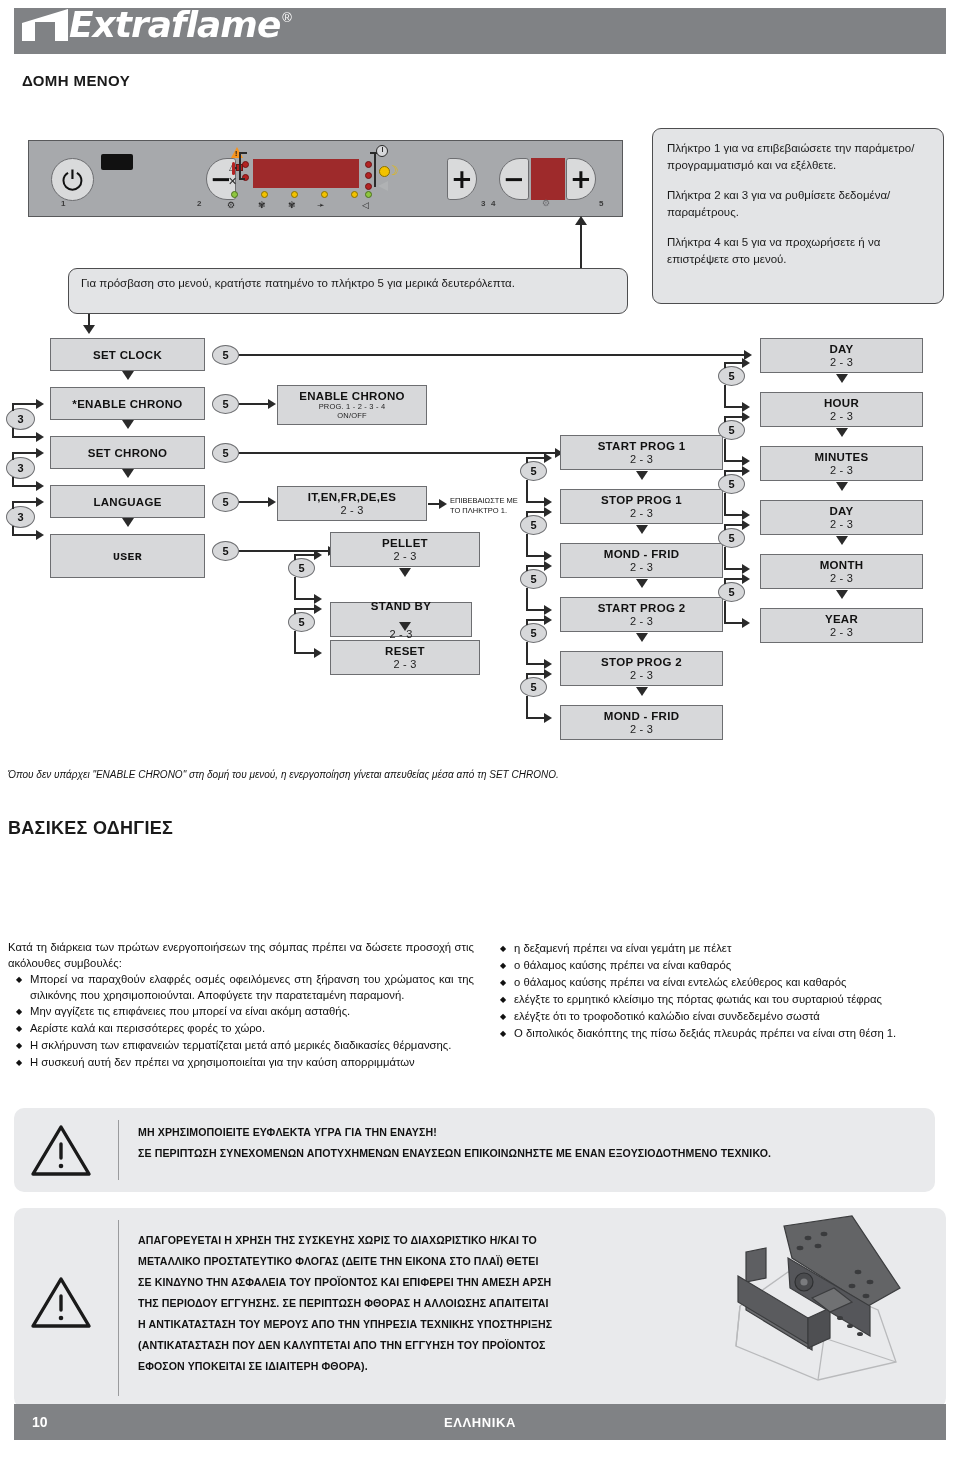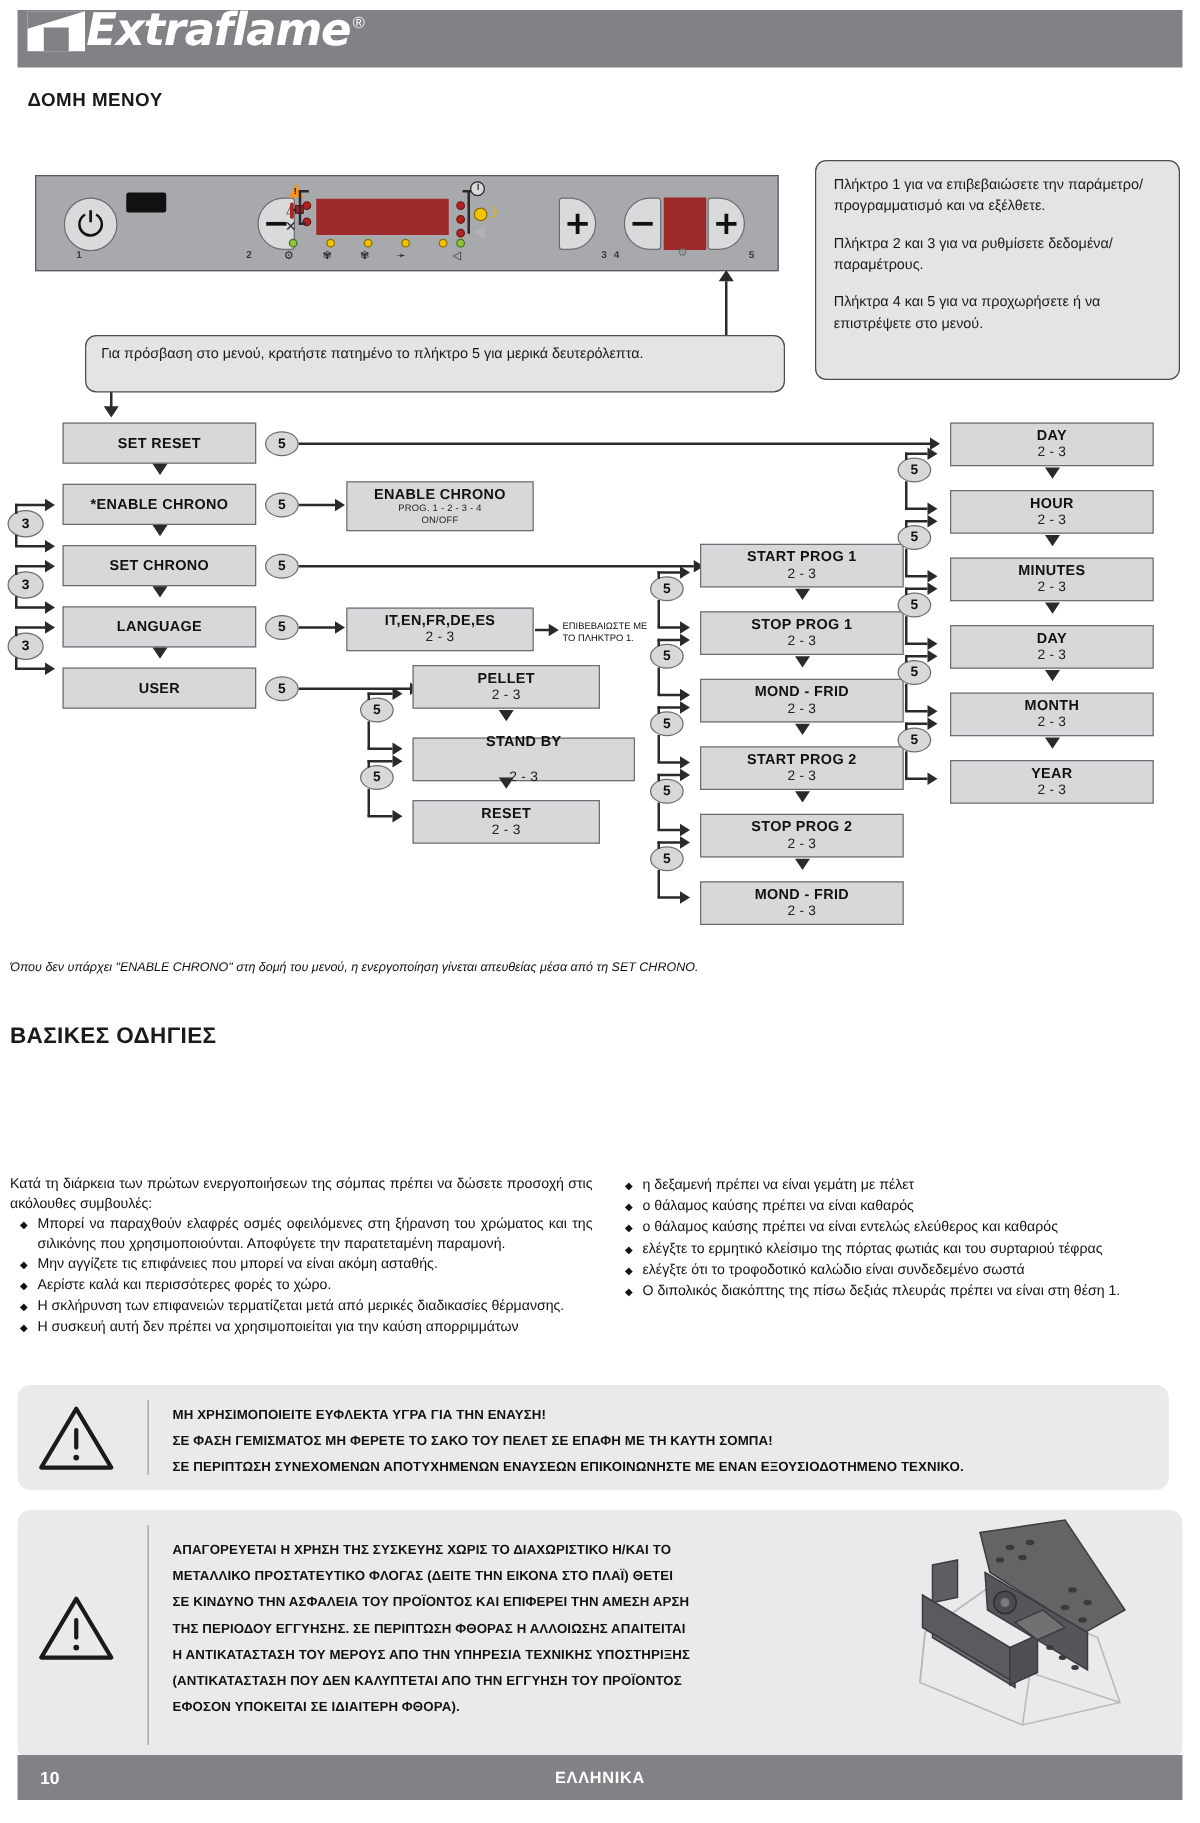--- a/index.html
+++ b/index.html
@@ -300,32 +300,32 @@
 
 <div class="callout callout-right">
   <p>Πλήκτρο 1 για να επιβεβαιώσετε την παράμετρο/προγραμματισμό και να εξέλθετε.</p>
   <p>Πλήκτρα 2 και 3 για να ρυθμίσετε δεδομένα/παραμέτρους.</p>
   <p>Πλήκτρα 4 και 5 για να προχωρήσετε ή να επιστρέψετε στο μενού.</p>
 </div>
 
 <div class="flow">
 
   <div class="fbox" style="left:50px; top:8px; width:155px; height:33px;">
-    <div class="t1">SET RESET</div>
+    <div class="t1">SET CLOCK</div>
   </div>
   <div class="fbox" style="left:50px; top:57px; width:155px; height:33px;">
     <div class="t1">*ENABLE CHRONO</div>
   </div>
   <div class="fbox" style="left:50px; top:106px; width:155px; height:33px;">
     <div class="t1">SET CHRONO</div>
   </div>
   <div class="fbox" style="left:50px; top:155px; width:155px; height:33px;">
     <div class="t1">LANGUAGE</div>
   </div>
-  <div class="fbox" style="left:50px; top:204px; width:155px; height:33px;">
+  <div class="fbox" style="left:50px; top:204px; width:155px; height:44px;font-family:Liberation Mono, monospace;">
     <div class="t1">USER</div>
   </div>
 
   <div class="arrow-dn" style="left:122px; top:41px;"></div>
   <div class="arrow-dn" style="left:122px; top:90px;"></div>
   <div class="arrow-dn" style="left:122px; top:139px;"></div>
   <div class="arrow-dn" style="left:122px; top:188px;"></div>
 
   <div class="bubble b3" style="left:6px; top:78px;">3</div>
   <div class="wire" style="position:absolute;left:12px;top:73px;width:1.6px;height:8px;background:#2a2a2a;"></div>
@@ -384,21 +384,21 @@
     <div class="t2">2 - 3</div>
   </div>
   <div class="wire" style="position:absolute;left:428px;top:173px;width:12px;height:1.6px;background:#2a2a2a;"></div>
   <div class="arrow-rt" style="left:439px; top:169px;"></div>
   <div class="note-free" style="left:450px; top:166px; width:72px;">ΕΠΙΒΕΒΑΙΩΣΤΕ ΜΕ ΤΟ ΠΛΗΚΤΡΟ 1.</div>
 
   <div class="fbox" style="left:330px; top:202px; width:150px; height:35px;">
     <div class="t1">PELLET</div>
     <div class="t2">2 - 3</div>
   </div>
-  <div class="fbox" style="left:330px; top:260px; width:178px; height:35px;gap:15px;">
+  <div class="fbox" style="left:330px; top:272px; width:142px; height:35px;gap:15px;">
     <div class="t1">STAND BY</div>
     <div class="t2">2 - 3</div>
   </div>
   <div class="fbox" style="left:330px; top:310px; width:150px; height:35px;">
     <div class="t1">RESET</div>
     <div class="t2">2 - 3</div>
   </div>
   <div class="arrow-dn" style="left:399px; top:238px;"></div>
   <div class="arrow-dn" style="left:399px; top:292px;"></div>
 
@@ -620,21 +620,20 @@
   <div class="warn-tri" style="left:16px; top:16px;">
     <svg viewBox="0 0 62 54">
         <path d="M31 3 L59 50 L3 50 Z" fill="none" stroke="#1a1a1a" stroke-width="3.4" stroke-linejoin="round"></path>
         <path d="M31 20 L31 34" stroke="#1a1a1a" stroke-width="3.4" stroke-linecap="round"></path>
         <circle cx="31" cy="42" r="2.3" fill="#1a1a1a"></circle>
       </svg>
   </div>
   <div class="divider" style="left:104px;"></div>
   <div class="wtxt" style="left:124px; top:14px; width:800px;">
     <div>ΜΗ ΧΡΗΣΙΜΟΠΟΙΕΙΤΕ ΕΥΦΛΕΚΤΑ ΥΓΡΑ ΓΙΑ ΤΗΝ ΕΝΑΥΣΗ!</div>
-    <div>ΣΕ ΦΑΣΗ ΓΕΜΙΣΜΑΤΟΣ ΜΗ ΦΕΡΕΤΕ ΤΟ ΣΑΚΟ ΤΟΥ ΠΕΛΕΤ ΣΕ ΕΠΑΦΗ ΜΕ ΤΗ ΚΑΥΤΗ ΣΟΜΠΑ!</div>
     <div>ΣΕ ΠΕΡΙΠΤΩΣΗ ΣΥΝΕΧΟΜΕΝΩΝ ΑΠΟΤΥΧΗΜΕΝΩΝ ΕΝΑΥΣΕΩΝ ΕΠΙΚΟΙΝΩΝΗΣΤΕ ΜΕ ΕΝΑΝ ΕΞΟΥΣΙΟΔΟΤΗΜΕΝΟ ΤΕΧΝΙΚΟ.</div>
   </div>
 </div>
 
 <div class="warn warn2">
   <div class="warn-tri" style="left:16px; top:68px;">
     <svg viewBox="0 0 62 54">
         <path d="M31 3 L59 50 L3 50 Z" fill="none" stroke="#1a1a1a" stroke-width="3.4" stroke-linejoin="round"></path>
         <path d="M31 20 L31 34" stroke="#1a1a1a" stroke-width="3.4" stroke-linecap="round"></path>
         <circle cx="31" cy="42" r="2.3" fill="#1a1a1a"></circle>

